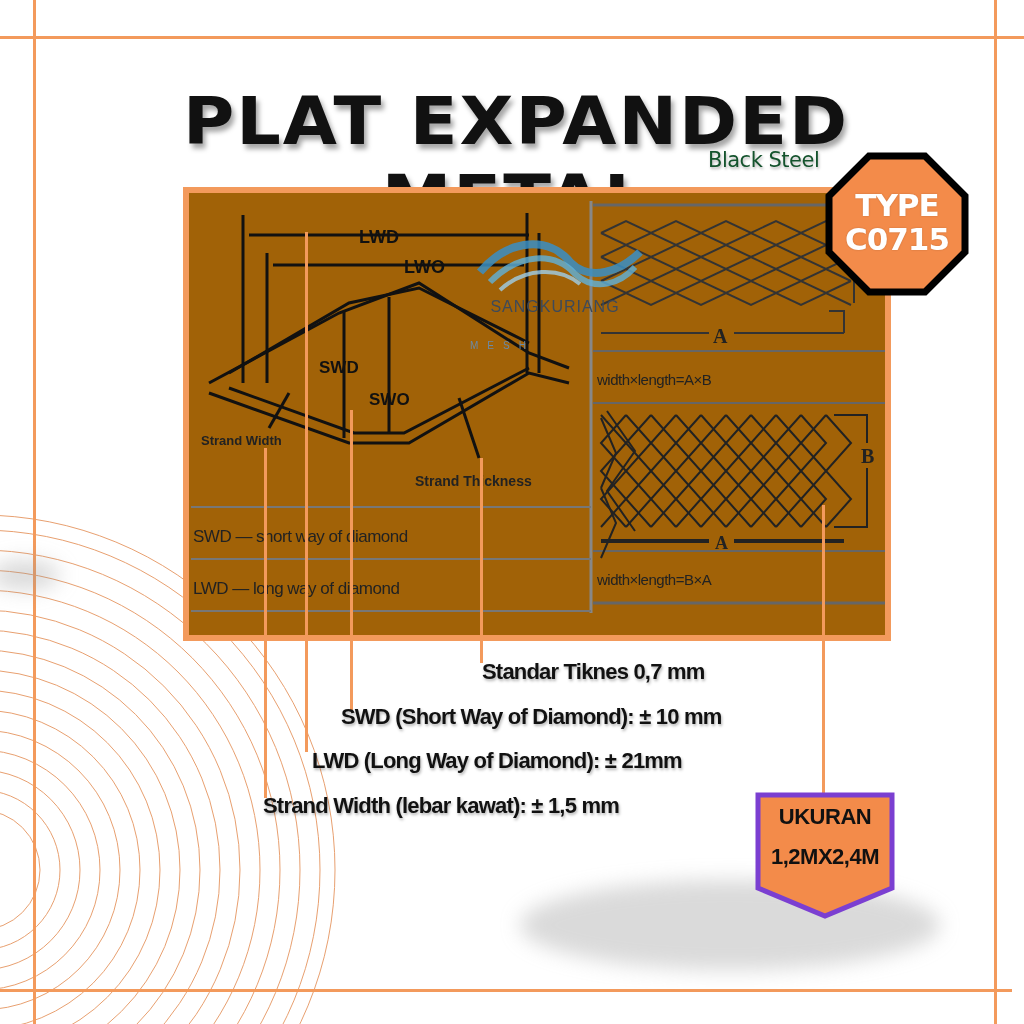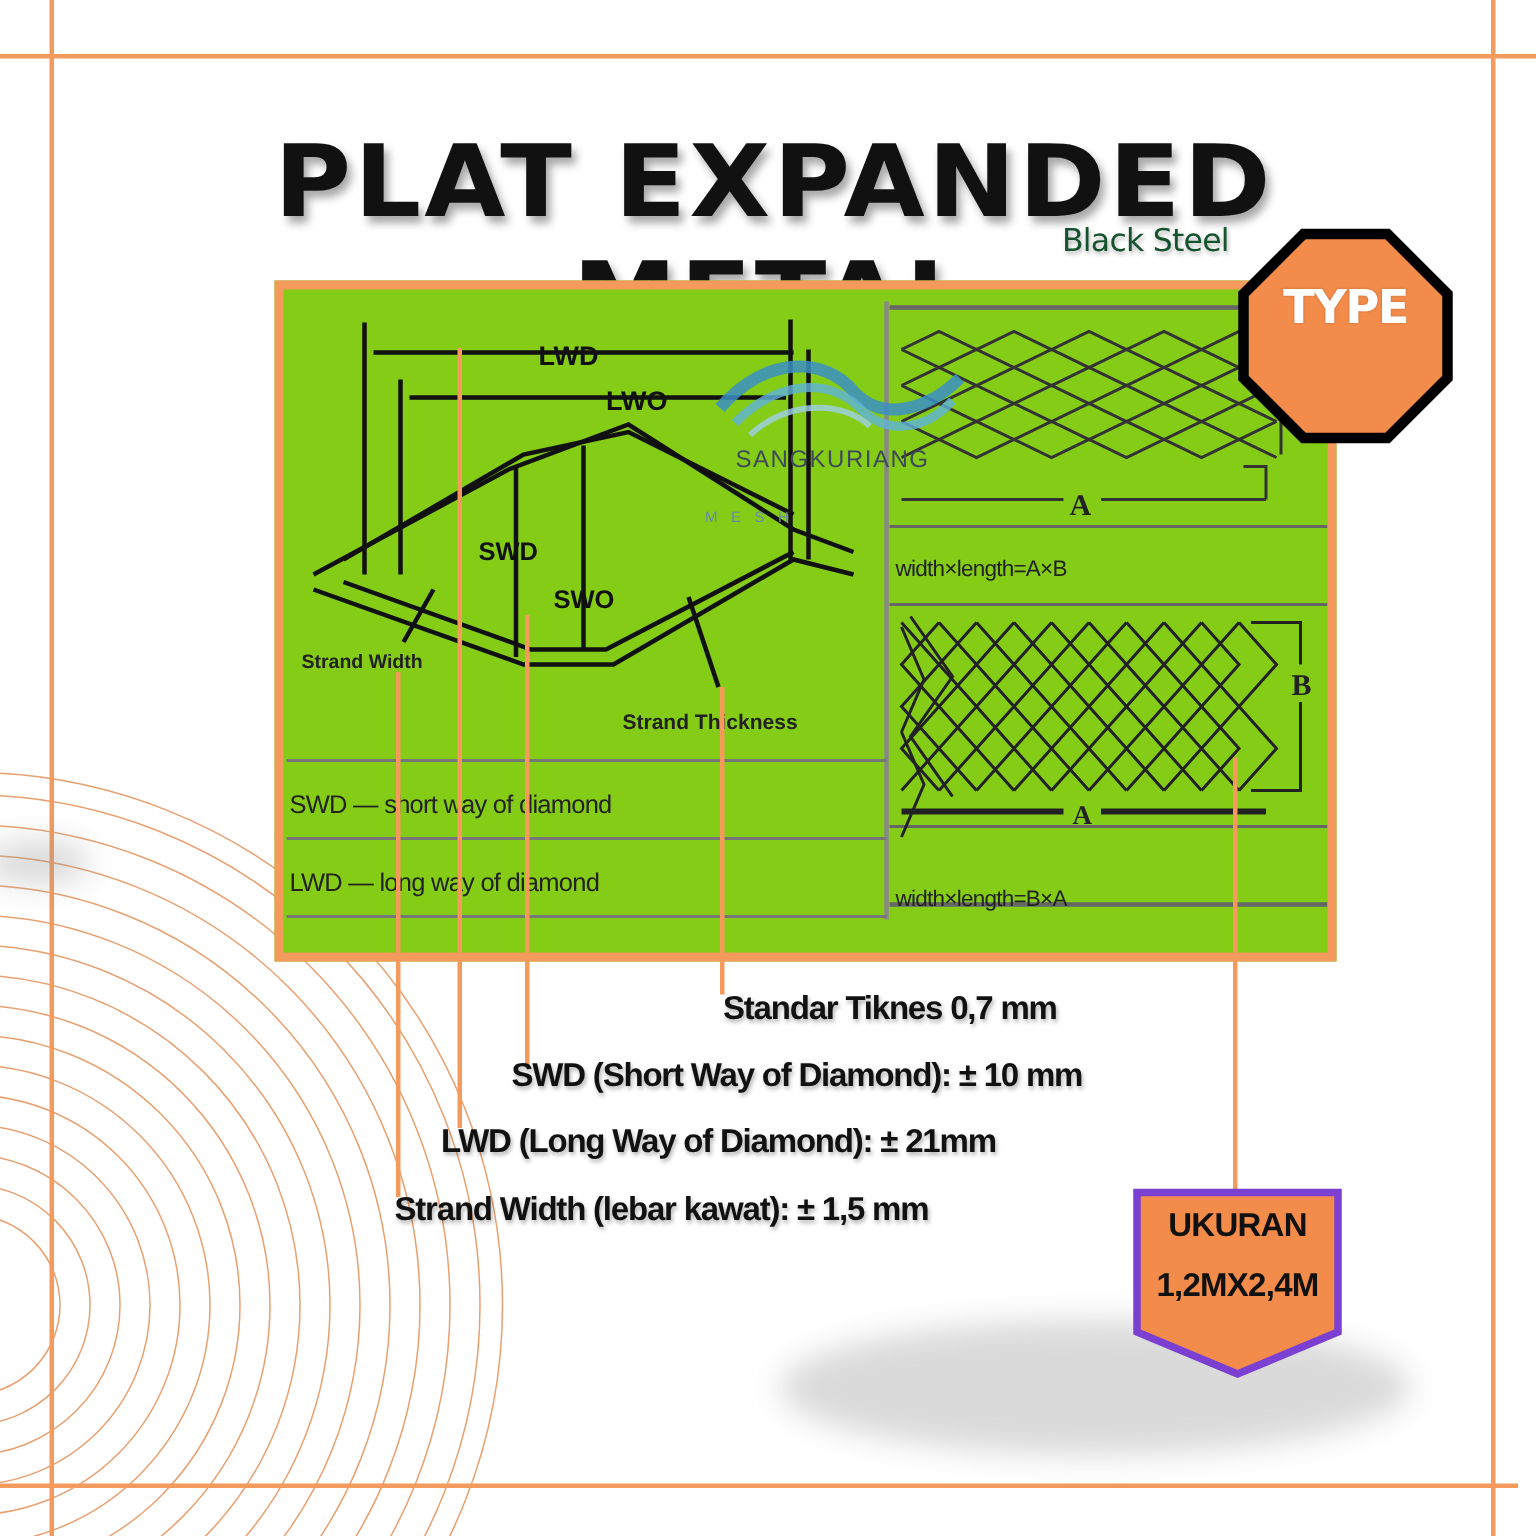--- a/index.html
+++ b/index.html
@@ -1,21 +1,21 @@
 <!DOCTYPE html>
 <html><head>
 <meta charset="utf-8">
 <style>
   html, body { margin:0; padding:0; }
   body { width:1024px; height:1024px; position:relative; overflow:hidden; background:#ffffff; font-family:"Liberation Sans", sans-serif; }
   .frame-line { position:absolute; background:#f39a5c; }
   .arcs { position:absolute; left:0; top:0; width:1024px; height:1024px; pointer-events:none; }
   .title { position:absolute; left:86px; top:78px; width:860px; text-align:center; font-family:"DejaVu Sans", sans-serif; font-weight:bold; font-size:70px; letter-spacing:2px; color:#111; text-shadow:3px 5px 6px rgba(0,0,0,0.35); transform:scaleY(0.95); }
   .subtitle { position:absolute; left:708px; top:148px; font-family:"DejaVu Sans", sans-serif; font-size:21px; color:#14532d; text-shadow:1px 2px 3px rgba(0,0,0,0.3); letter-spacing:-0.5px; }
-  .diagram-box { position:absolute; left:183px; top:187px; width:708px; height:454px; border:6px solid #f39a5c; box-sizing:border-box; background:#84cc16; }
+  .diagram-box { position:absolute; left:183px; top:187px; width:708px; height:454px; border:6px solid #f39a5c; box-sizing:border-box; background:#a16207; }
   .diagram { position:absolute; left:0; top:0; width:100%; height:100%; }
   .cell-text { position:absolute; font-family:"Liberation Sans", sans-serif; font-weight:normal; color:#222; font-size:17px; letter-spacing:-0.5px; }
   .badge-type { position:absolute; left:825px; top:152px; width:152px; height:144px; }
   .badge-type-text { position:absolute; left:0; top:36px; width:144px; text-align:center; color:#fff; font-family:"DejaVu Sans", sans-serif; font-weight:bold; font-size:31px; line-height:34px; letter-spacing:-1px; text-shadow:0 0 2px rgba(0,0,0,0.2); }
   .spec { position:absolute; font-family:"Liberation Sans", sans-serif; font-weight:bold; font-size:22px; color:#111; letter-spacing:-0.8px; text-shadow:1px 2px 3px rgba(0,0,0,0.3); white-space:nowrap; }
   .leader { position:absolute; background:#f39a5c; width:3px; }
   .size-badge { position:absolute; left:755px; top:792px; width:140px; height:128px; }
   .size-text { position:absolute; left:0; width:140px; text-align:center; font-family:"Liberation Sans", sans-serif; font-weight:bold; color:#111; font-size:22px; letter-spacing:-0.5px; }
   .cloud { position:absolute; border-radius:50%; filter:blur(10px); background:rgba(150,150,150,0.35); }
   .logo { position:absolute; left:470px; top:232px; width:175px; height:90px; }
@@ -136,49 +136,50 @@
       <polyline points="678,275 678,334 645,334"></polyline>
       <line x1="412" y1="348" x2="520" y2="348" stroke-width="4"></line>
       <line x1="545" y1="348" x2="655" y2="348" stroke-width="4"></line>
     </g>
     <text x="672" y="270" font-family="Liberation Serif, serif" font-weight="bold" font-size="20" fill="#222">B</text>
     <text x="526" y="356" font-family="Liberation Serif, serif" font-weight="bold" font-size="18" fill="#222">A</text>
   </svg>
   <div class="cell-text" style="left:4px;top:334px;">SWD — short way of diamond</div>
   <div class="cell-text" style="left:4px;top:386px;">LWD — long way of diamond</div>
   <div class="cell-text" style="left:408px;top:178px;font-size:15px;">width×length=A×B</div>
-  <div class="cell-text" style="left:408px;top:378px;font-size:15px;margin-top:20px;">width×length=B×A</div>
+  <div class="cell-text" style="left:408px;top:378px;font-size:15px;">width×length=B×A</div>
 </div>
 
 <svg class="logo" viewBox="0 0 175 90">
   <path d="M10 40 C40 5, 80 5, 100 30 C120 50, 150 40, 170 20" stroke="#3a8fc4" stroke-width="8" fill="none" opacity="0.85"></path>
   <path d="M20 50 C50 20, 85 20, 105 42 C125 60, 150 52, 165 35" stroke="#5fb3dc" stroke-width="6" fill="none" opacity="0.8"></path>
   <path d="M30 58 C55 35, 90 35, 110 52" stroke="#9fd0ea" stroke-width="4" fill="none" opacity="0.8"></path>
 </svg>
 <div class="logo-name">SANGKURIANG</div>
 <div class="logo-sub">MESH</div>
 
 <div class="badge-type">
   <svg width="144" height="144" viewBox="0 0 144 144">
     <polygon points="44,4 100,4 140,44 140,100 100,140 44,140 4,100 4,44" fill="#f38b4a" stroke="#000" stroke-width="7"></polygon>
   </svg>
   <div class="badge-type-text">
     <div>TYPE</div>
+    <div>C0715</div>
   </div>
 </div>
 
 <div class="leader" style="left:264px;top:448px;height:350px;"></div>
 <div class="leader" style="left:305px;top:232px;height:520px;"></div>
 <div class="leader" style="left:350px;top:410px;height:300px;"></div>
 <div class="leader" style="left:480px;top:458px;height:205px;"></div>
 <div class="leader" style="left:822px;top:505px;height:290px;"></div>
 
 <div class="spec" style="left:482px;top:659px;">Standar Tiknes 0,7 mm</div>
 <div class="spec" style="left:341px;top:704px;">SWD (Short Way of Diamond): ± 10 mm</div>
-<div class="spec" style="left:294px;top:748px;">LWD (Long Way of Diamond): ± 21mm</div>
+<div class="spec" style="left:312px;top:748px;">LWD (Long Way of Diamond): ± 21mm</div>
 <div class="spec" style="left:263px;top:793px;">Strand Width (lebar kawat): ± 1,5 mm</div>
 
 <div class="size-badge">
   <svg width="140" height="128" viewBox="0 0 140 128">
     <polygon points="3,3 137,3 137,96 70,124 3,96" fill="#f38b4a" stroke="#7b3fd1" stroke-width="5"></polygon>
   </svg>
   <div class="size-text" style="top:12px;">UKURAN</div>
   <div class="size-text" style="top:52px;">1,2MX2,4M</div>
 </div>
 

